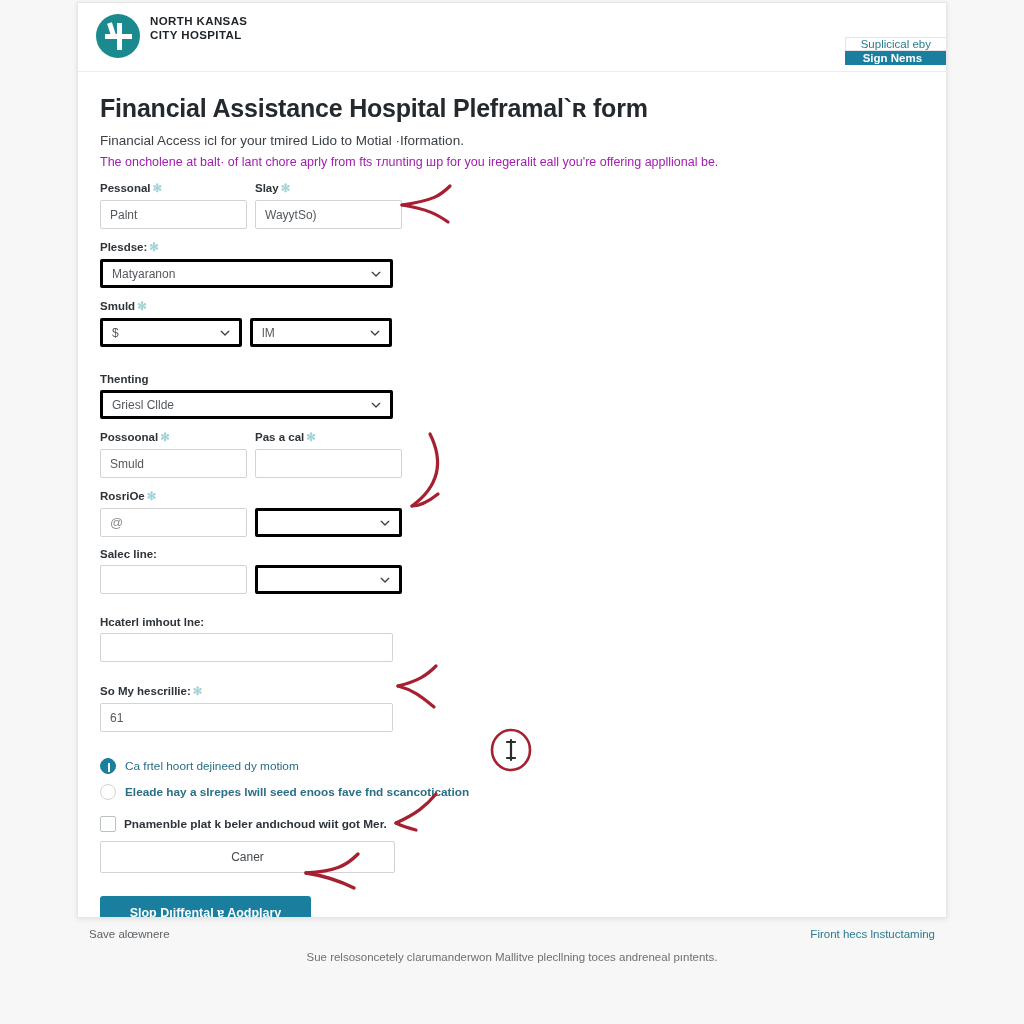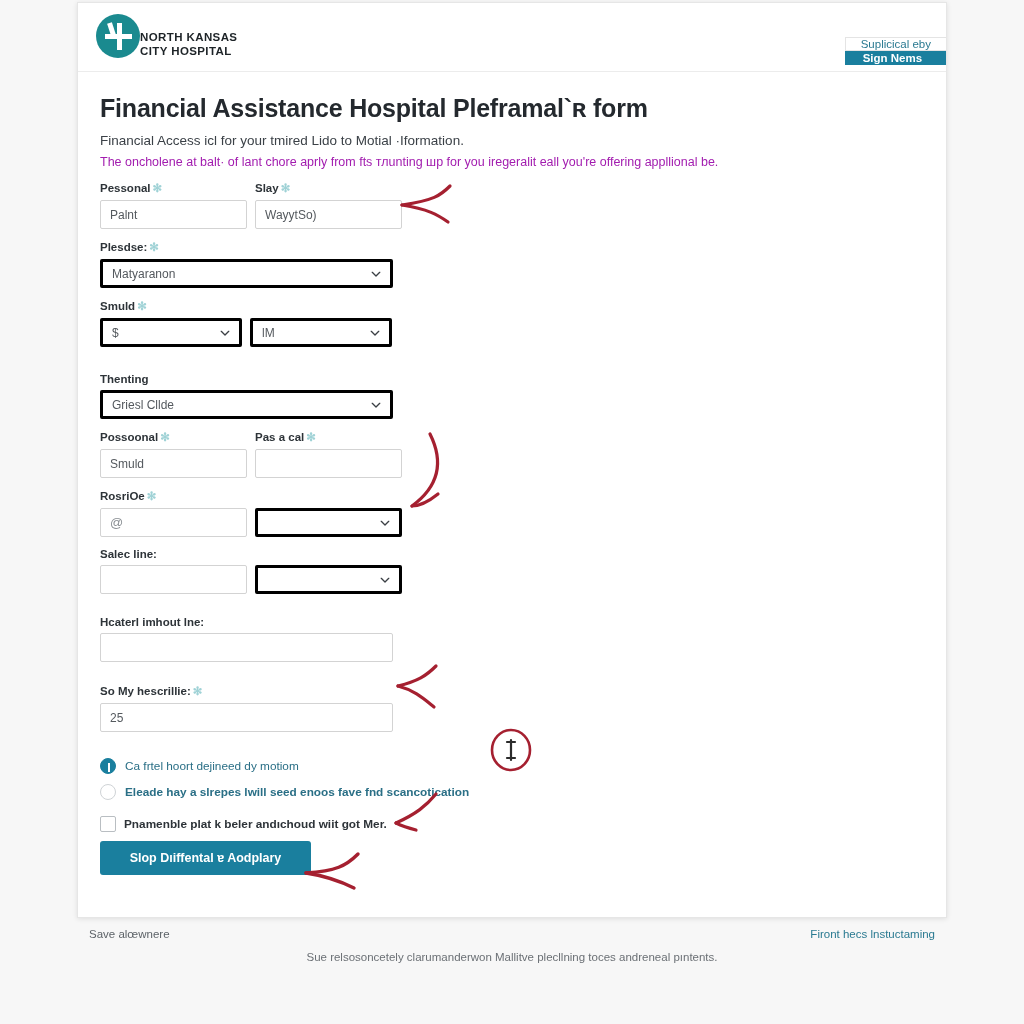--- a/index.html
+++ b/index.html
@@ -35,21 +35,22 @@
     position: relative;
     height: 68px;
     border-bottom: 1px solid #ececec;
     background: #ffffff;
   }
   .brand {
     position: absolute;
     left: 18px;
     top: 11px;
     display: flex;
-    align-items: flex-end;
+    align-items: flex-start;
+    gap: 10px;
   }
   .logo-mark {
     width: 44px;
     height: 44px;
     border-radius: 50%;
     background: #1a8a8f;
     position: relative;
     flex: none;
   }
   .logo-mark .bar-v {
@@ -482,21 +483,21 @@
       <div class="col w-full">
         <label class="field-label">Hcaterl imhout lne:</label>
         <div class="inp"></div>
       </div>
     </div>
 
     
     <div class="row" style="margin-top:22px;">
       <div class="col w-full">
         <label class="field-label"><span>So My hescrillie:</span><span class="req">✻</span></label>
-        <div class="inp">25</div>
+        <div class="inp">61</div>
       </div>
     </div>
 
     
     <div style="margin-top:26px;">
       <div class="choice">
         <span class="radio on"></span>
         <span class="choice-label">Ca frtel hoort dejineed dy motiom</span>
       </div>
       <div class="choice">
@@ -505,20 +506,21 @@
       </div>
     </div>
 
     
     <div class="checkline">
       <span class="cbox"></span>
       <span class="cbox-label">Pnamenble plat k beler andıchoud wiit got Mer.</span>
     </div>
 
     
+    <div class="btn-outline">Caner</div>
     <div class="btn-submit">Slop Dıiffental ɐ Aodplary</div>
   </div>
 </div>
 
 <div class="footer">
   <div class="footer-top">
     <span class="footer-left">Save alœwnere</span>
     <span class="footer-right">Firont hecs lnstuctaming</span>
   </div>
   <div class="footer-note">Sue relsosoncetely clarumanderwon Mallitve plecllning toces andreneal pıntents.</div>

